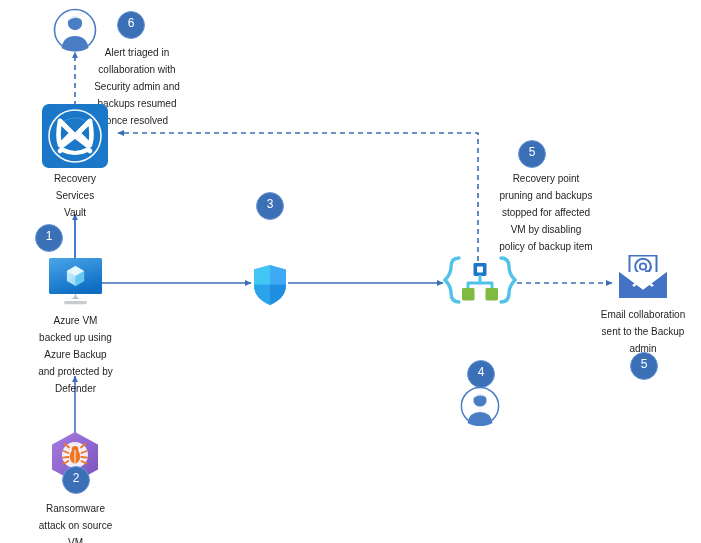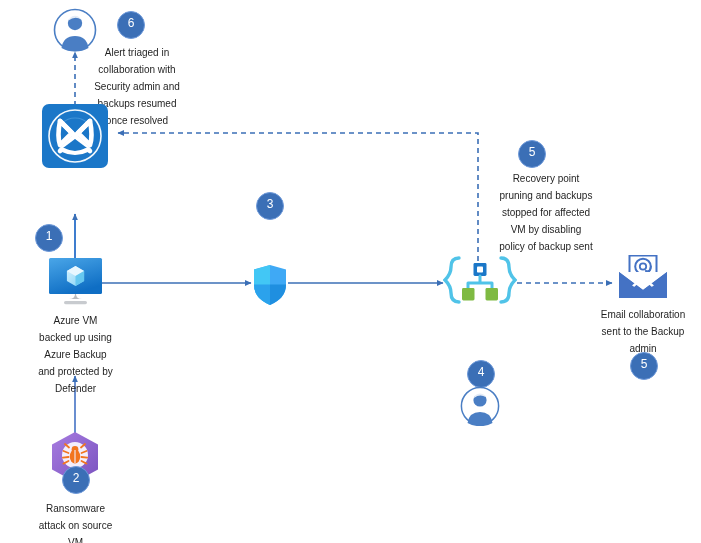--- a/index.html
+++ b/index.html
@@ -75,20 +75,23 @@
       <circle cx="34" cy="32" r="26" fill="none" stroke="#ffffff" stroke-width="1.6" opacity="0.95"></circle>
       <circle cx="34" cy="32" r="18" fill="none" stroke="#4f9ede" stroke-width="1.2" opacity="0.7"></circle>
       <path d="M19 17 L31 29 L19 41 q-3 -9 0 -24 z" fill="none" stroke="#ffffff" stroke-width="4.6" stroke-linejoin="round" stroke-linecap="round"></path>
       <path d="M49 17 L37 29 L49 41 q3 -9 0 -24 z" fill="none" stroke="#ffffff" stroke-width="4.6" stroke-linejoin="round" stroke-linecap="round"></path>
       <path d="M19 17 L49 47 M49 17 L19 47" stroke="#ffffff" stroke-width="4.6" stroke-linecap="round"></path>
       <path d="M22 44 L34 35 L46 44 q-12 5 -24 0 z" fill="#1b77c8"></path>
       <path d="M22 46 q12 6 24 0" fill="none" stroke="#ffffff" stroke-width="4.2" stroke-linecap="round"></path>
     </svg>
   </div>
 
+  <div class="caption" style="left:35px;top:170px;width:80px;">Recovery
+Services
+Vault</div>
 
   <div class="badge" style="left:35px;top:224px;">1</div>
 
   <div class="node" style="left:47px;top:258px;width:57px;height:50px;">
     <svg width="57" height="50" viewBox="0 0 57 50">
       <defs>
         <linearGradient id="vmScreen" x1="0" y1="0" x2="0.4" y2="1">
           <stop offset="0%" stop-color="#4aa6e8"></stop>
           <stop offset="100%" stop-color="#0f6ec4"></stop>
         </linearGradient>
@@ -152,21 +155,21 @@
       <path d="M18 20.5 L2 20.5 L2 21 q0 13 16 20 z" fill="#2ba2ec"></path>
     </svg>
   </div>
 
   <div class="badge" style="left:518px;top:140px;">5</div>
 
   <div class="caption" style="left:487px;top:170px;width:118px;">Recovery point
 pruning and backups
 stopped for affected
 VM by disabling
-policy of backup sent</div>
+policy of backup item</div>
 
   <div class="node" style="left:443px;top:256px;width:74px;height:52px;">
     <svg width="74" height="52" viewBox="0 0 74 52">
       <path d="M16 2 q-8 0 -8 9 q0 7 -6 13 q6 6 6 13 q0 9 8 9" fill="none" stroke="#50c3e8" stroke-width="3.4" stroke-linecap="round"></path>
       <path d="M58 2 q8 0 8 9 q0 7 6 13 q-6 6 -6 13 q0 9 -8 9" fill="none" stroke="#50c3e8" stroke-width="3.4" stroke-linecap="round"></path>
       <rect x="30.5" y="7" width="13" height="13" rx="1.4" fill="#1b77c8"></rect>
       <rect x="34" y="10.5" width="6" height="6" rx="0.8" fill="#ffffff"></rect>
       <path d="M37 20 L37 27 M25 33 L25 27 L49 27 L49 33" fill="none" stroke="#50c3e8" stroke-width="3" stroke-linecap="round" stroke-linejoin="round"></path>
       <rect x="19" y="32" width="12.5" height="12.5" rx="1.4" fill="#7fba42"></rect>
       <rect x="42.5" y="32" width="12.5" height="12.5" rx="1.4" fill="#7fba42"></rect>

